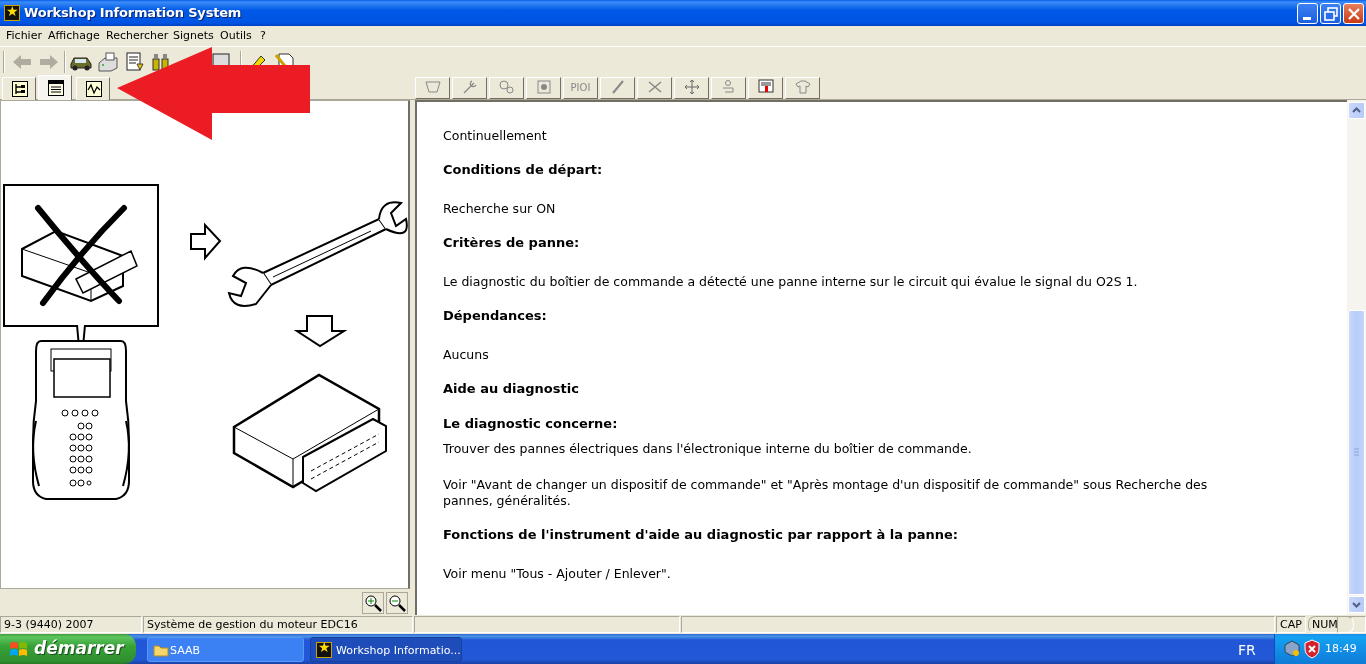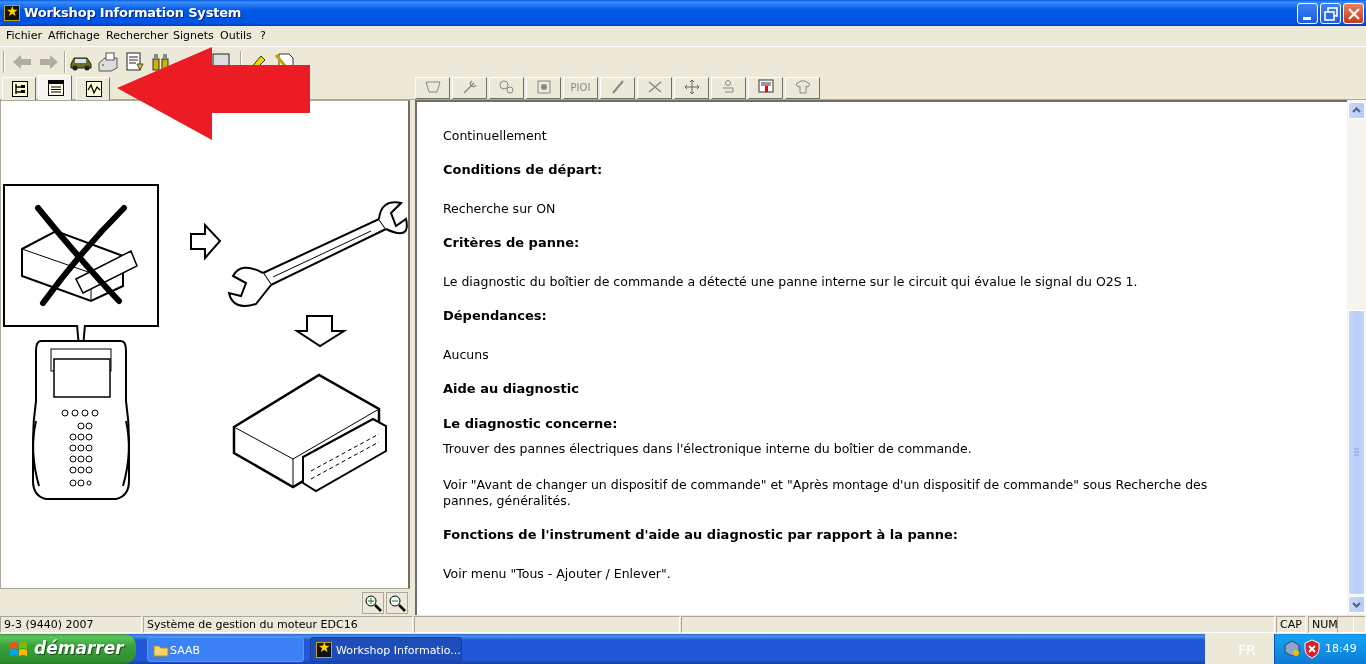--- a/index.html
+++ b/index.html
@@ -50,21 +50,21 @@
   
   #vscroll { position: absolute; left: 1347px; top: 100px; width: 19px; height: 515px; background: #f5f4ef; }
   .sbtn { position: absolute; left: 1px; width: 17px; height: 17px; border-radius: 2px; background: linear-gradient(to right, #c9d8fb, #b6cbf8); border: 1px solid #fff; }
   #thumb { position: absolute; left: 1px; top: 210px; width: 17px; height: 285px; border-radius: 2px; border: 1px solid #fff; background: linear-gradient(to right, #c8d7fc, #b8cdf9, #c4d4fb); }
 
   
   #statusbar { position: absolute; left: 0; top: 615px; width: 1366px; height: 19px; background: #ece9d8; font-size: 11px; }
   .spanel { position: absolute; top: 1px; height: 17px; border: 1px solid; border-color: #aca899 #fff #fff #aca899; padding: 1px 3px; white-space: nowrap; }
 
   
-  #taskbar { position: absolute; left: 0; top: 634px; width: 1205px; height: 30px; background: linear-gradient(to bottom, #3168d5 0%, #4993e6 8%, #2157d7 20%, #2257d6 85%, #1941a5 100%); }
+  #taskbar { position: absolute; left: 0; top: 634px; width: 1366px; height: 30px; background: linear-gradient(to bottom, #3168d5 0%, #4993e6 8%, #2157d7 20%, #2257d6 85%, #1941a5 100%); }
   #startbtn { position: absolute; left: 0; top: 0; width: 136px; height: 30px; border-radius: 0 12px 12px 0; background: linear-gradient(to bottom, #3d9e3d 0%, #5ec55e 10%, #37a237 40%, #2f8f2f 90%, #257a25 100%); color: #fff; }
   #startbtn .lbl { position: absolute; left: 34px; top: 4px; font-size: 17px; font-style: italic; font-weight: bold; text-shadow: 1px 1px #1a4f1a; }
   .taskbtn { position: absolute; top: 3px; height: 25px; border-radius: 3px; color: #fff; font-size: 11px; }
   .taskbtn .lbl { position: absolute; left: 22px; top: 6px; white-space: nowrap; }
   #tray { position: absolute; left: 1274px; top: 0; width: 92px; height: 30px; background: linear-gradient(to bottom, #1d8cec, #13a2f0 10%, #1290e8 50%, #0e7ad6); border-left: 1px solid #0d4fb5; color: #fff; }
 </style>
 </head>
 <body>
 
 <div id="titlebar">
@@ -325,21 +325,21 @@
       </svg>
   </div>
 </div>
 
 <div id="statusbar">
   <div class="spanel" style="left:0; width:142px;">9-3 (9440) 2007</div>
   <div class="spanel" style="left:143px; width:270px;">Système de gestion du moteur EDC16</div>
   <div class="spanel" style="left:414px; width:266px;"></div>
   <div class="spanel" style="left:681px; width:594px;"></div>
   <div class="spanel" style="left:1276px; width:30px;">CAP</div>
-  <div class="spanel" style="left:1308px; width:46px;">NUM</div>
+  <div class="spanel" style="left:1308px; width:46px;border-radius:7px;">NUM</div>
   <div class="spanel" style="left:1337px; width:29px;"></div>
 </div>
 
 <div id="taskbar">
   <div id="startbtn">
     <svg class="abs" style="left:9px; top:6px;" width="20" height="18">
       <path d="M1 3 Q5 1 9 3 V9 Q5 7 1 9 Z" fill="#f25022"></path>
       <path d="M10 3 Q14 1 18 3 V9 Q14 7 10 9 Z" fill="#7fba00"></path>
       <path d="M1 10 Q5 8 9 10 V16 Q5 14 1 16 Z" fill="#00a4ef"></path>
       <path d="M10 10 Q14 8 18 10 V16 Q14 14 10 16 Z" fill="#ffb900"></path>

